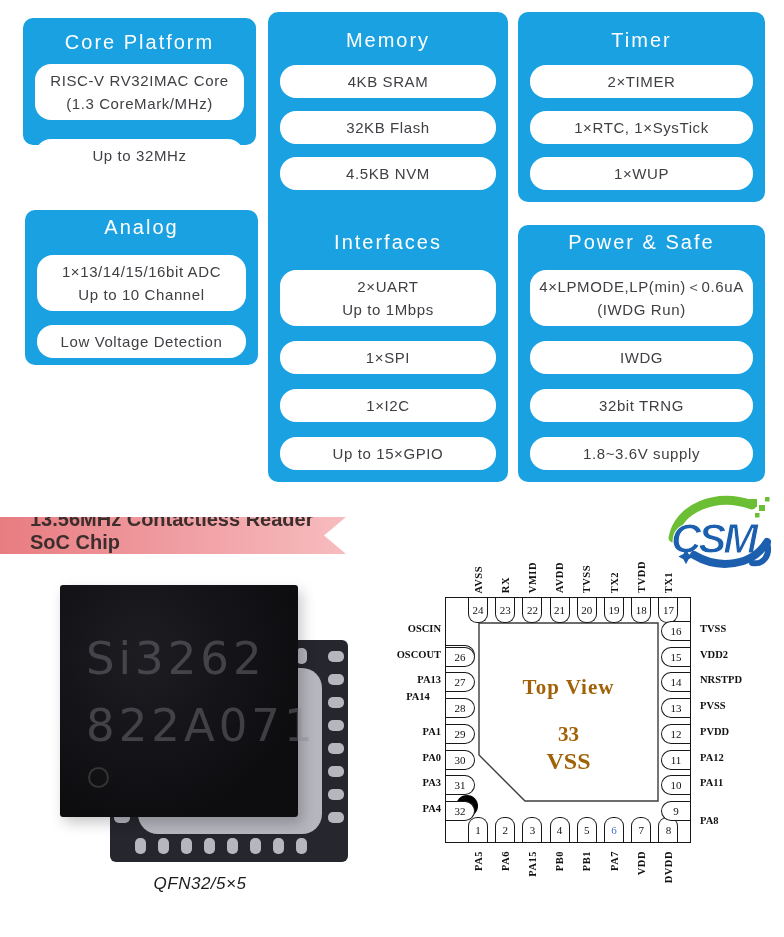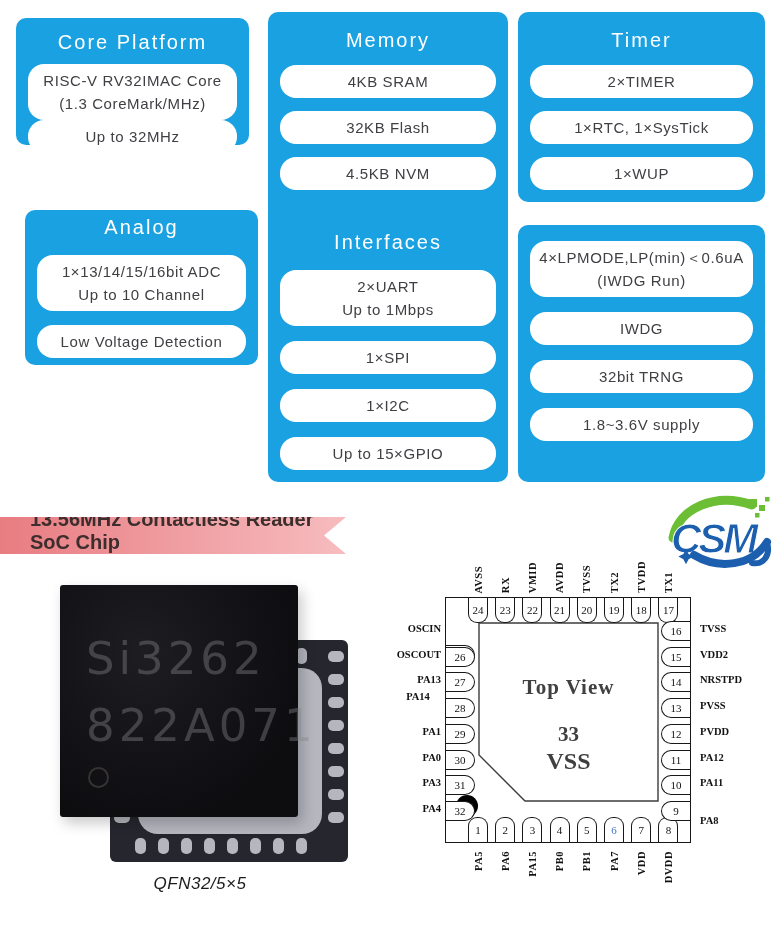--- a/index.html
+++ b/index.html
@@ -9,23 +9,23 @@
   
   .card{position:absolute;background:#1aa1e2;border-radius:10px;box-sizing:border-box;}
   .card-title{text-align:center;font-size:20px;letter-spacing:2px;color:#ffffff;font-weight:400;}
   .pills{display:flex;flex-direction:column;padding-left:12px;padding-right:12px;}
   .pill{background:#ffffff;border-radius:16px;color:#3f3f44;display:flex;flex-direction:column;
         align-items:center;justify-content:center;font-size:15px;letter-spacing:.6px;
         height:33px;flex:none;text-align:center;}
   .pill.two{height:56px;}
   .pill .pline{line-height:1.55;}
 
-  .c-core{left:16px;top:18px;width:233px;height:127px}
+  .c-core{left:23px;top:18px;width:233px;height:127px}
   .c-core .card-title{padding-top:13px}
-  .c-core .pills{padding-top:10px;}
+  .c-core .pills{padding-top:10px;gap:19px}
   .c-memory{left:268px;top:12px;width:240px;height:240px}
   .c-timer{left:518px;top:12px;width:247px;height:190px}
   .c-memory .card-title,.c-timer .card-title{padding-top:17px}
   .c-memory .pills,.c-timer .pills{padding-top:13px;gap:13px}
   .c-analog{left:25px;top:210px;width:233px;height:155px}
   .c-analog .card-title{padding-top:6px}
   .c-analog .pills{padding-top:16px;gap:14px}
   .c-interfaces{left:268px;top:225px;width:240px;height:257px}
   .c-power{left:518px;top:225px;width:247px;height:257px}
   .c-interfaces .card-title,.c-power .card-title{padding-top:6px}
@@ -69,21 +69,21 @@
   .ptab.l{width:29px;height:20px;border-left:none;border-radius:0 10px 10px 0;}
   .ptab.r{width:29px;height:20px;border-right:none;border-radius:10px 0 0 10px;}
   .num-blue{color:#4472c4;}
   .vlab{position:absolute;display:flex;justify-content:center;width:18px;
         font-weight:bold;font-size:10.5px;color:#111;}
   .vlab span{writing-mode:vertical-rl;transform:rotate(180deg);letter-spacing:.5px;}
   .vlab.top{top:0;height:48px;align-items:flex-end;}
   .vlab.bot{top:306px;height:60px;align-items:flex-start;}
   .hlab{position:absolute;font-weight:bold;font-size:10.5px;color:#111;height:16px;}
   #inner-sq{position:absolute;left:78px;top:77px;width:181px;height:180px;}
-  .center-text{position:absolute;left:78px;width:181px;text-align:center;font-weight:bold;color:#404040;}
+  .center-text{position:absolute;left:78px;width:181px;text-align:center;font-weight:bold;color:#a16207;}
   #ct-title{top:130px;font-size:21px;letter-spacing:1px;}
   #ct-num{top:177px;font-size:21px;}
   #ct-lab{top:203px;font-size:24px;}
   #pin-dot{position:absolute;left:56px;top:250px;width:22px;height:22px;border-radius:50%;background:#000;}
 </style>
 </head>
 <body>
 
 <div id="page">
 
@@ -151,20 +151,21 @@
         </div>
         <div class="pill">
           <div class="pline">1×I2C</div>
         </div>
         <div class="pill">
           <div class="pline">Up to 15×GPIO</div>
         </div>
       </div>
   </div>
   <div class="card c-power">
+    <div class="card-title">Power &amp; Safe</div>
     <div class="pills">
         <div class="pill two">
           <div class="pline">4×LPMODE,LP(min)＜0.6uA</div>
           <div class="pline">(IWDG Run)</div>
         </div>
         <div class="pill">
           <div class="pline">IWDG</div>
         </div>
         <div class="pill">
           <div class="pline">32bit TRNG</div>

